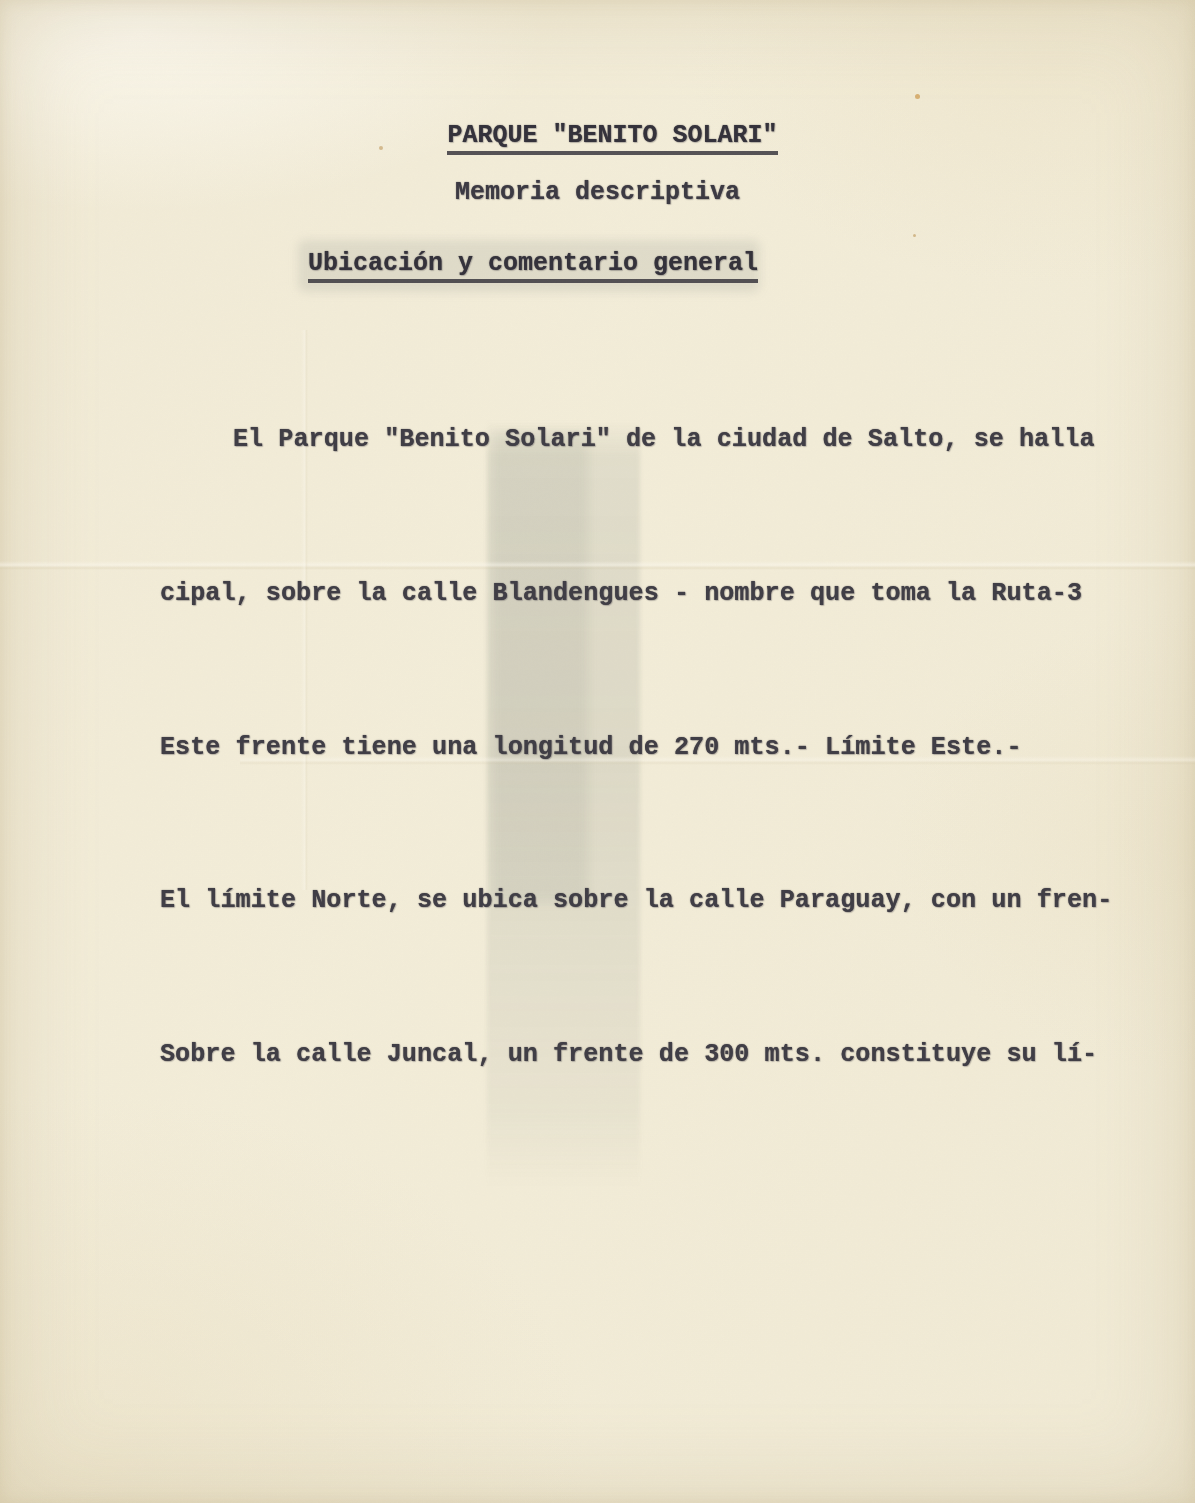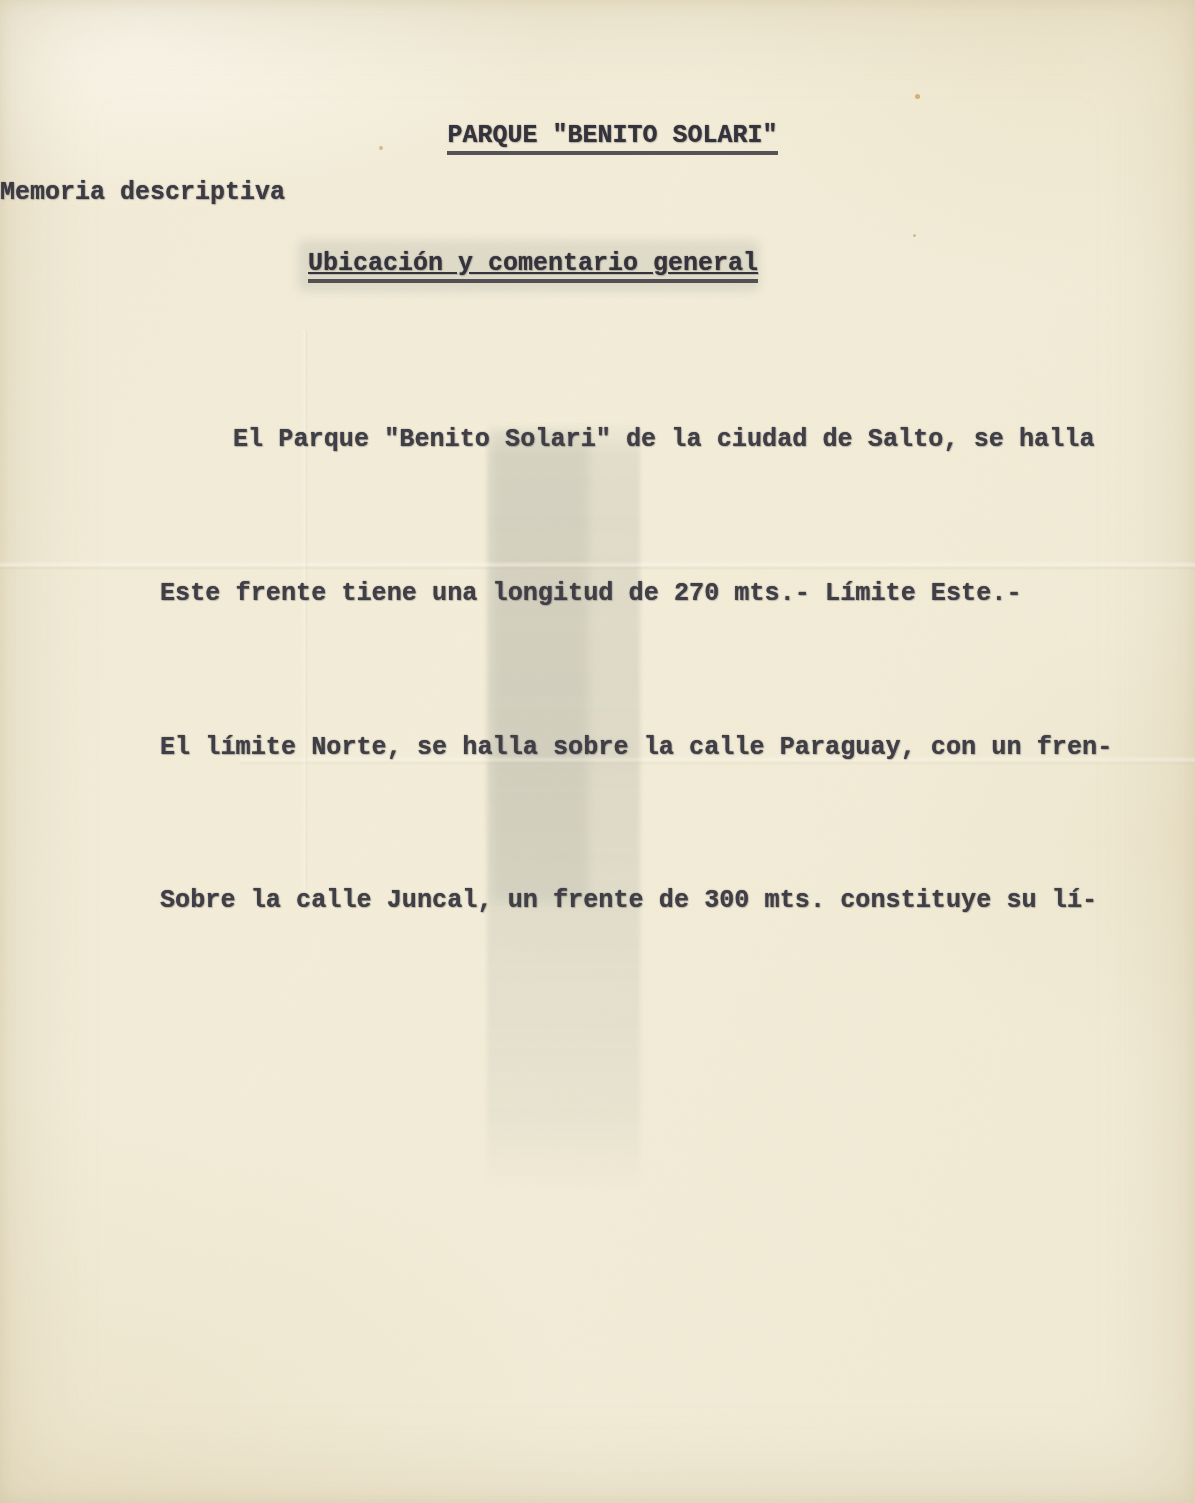--- a/index.html
+++ b/index.html
@@ -61,28 +61,27 @@
     text-shadow: 0 0 1.2px rgba(56,52,60,0.85), 1px 1px 1px rgba(56,52,60,0.22);
     white-space:pre;
   }
   .doc-title {
     position:absolute; left:30px; top:122px; width:1165px;
     text-align:center; font-size:25px; line-height:1.15;
     color:#33313a;
   }
   .doc-subtitle {
     position:absolute; left:0; top:179px; width:1195px;
-    font-size:25px; line-height:1.15;
+    text-align:center; font-size:25px; line-height:1.15;
     color:#3b3942;
   }
   .section-heading {
     position:absolute; left:308px; top:250px;
     font-size:25px; line-height:1.15;
     color:#33313a;
-    text-decoration:underline;
   }
   .u { border-bottom:4px solid rgba(50,48,56,0.82); padding-bottom:1px; }
 
   .bodytext {
     position:absolute; left:160px; top:312px; width:990px;
     font-size:25.2px; line-height:51.2px;
     filter: blur(0.3px);
   }
   .line { height:51.2px; }
   .ind1 { padding-left:73px; }
@@ -106,22 +105,23 @@
   <div class="speck speck-3"></div>
 
   <div class="doc-title typewriter"><span class="u">PARQUE "BENITO SOLARI"</span></div>
 
   <div class="doc-subtitle typewriter">Memoria descriptiva</div>
 
   <div class="section-heading typewriter"><span class="u">Ubicación y comentario general</span></div>
 
   <div class="bodytext typewriter">
     <div class="line ind1">El Parque "Benito Solari" de la ciudad de Salto, se halla</div>
+    <div class="line">cipal, sobre la calle Blandengues - nombre que toma la Ruta-3</div>
     <div class="line">Este frente tiene una longitud de 270 mts.- Límite Este.-</div>
-    <div class="line">El límite Norte, se halla sobre la calle Paraguay, con un fren-</div>
+    <div class="line">El límite Norte, se ubica sobre la calle Paraguay, con un fren-</div>
     <div class="line">Sobre la calle Juncal, un frente de 300 mts. constituye su lí-</div>
     
     
     
     
     
     
     
     
     

